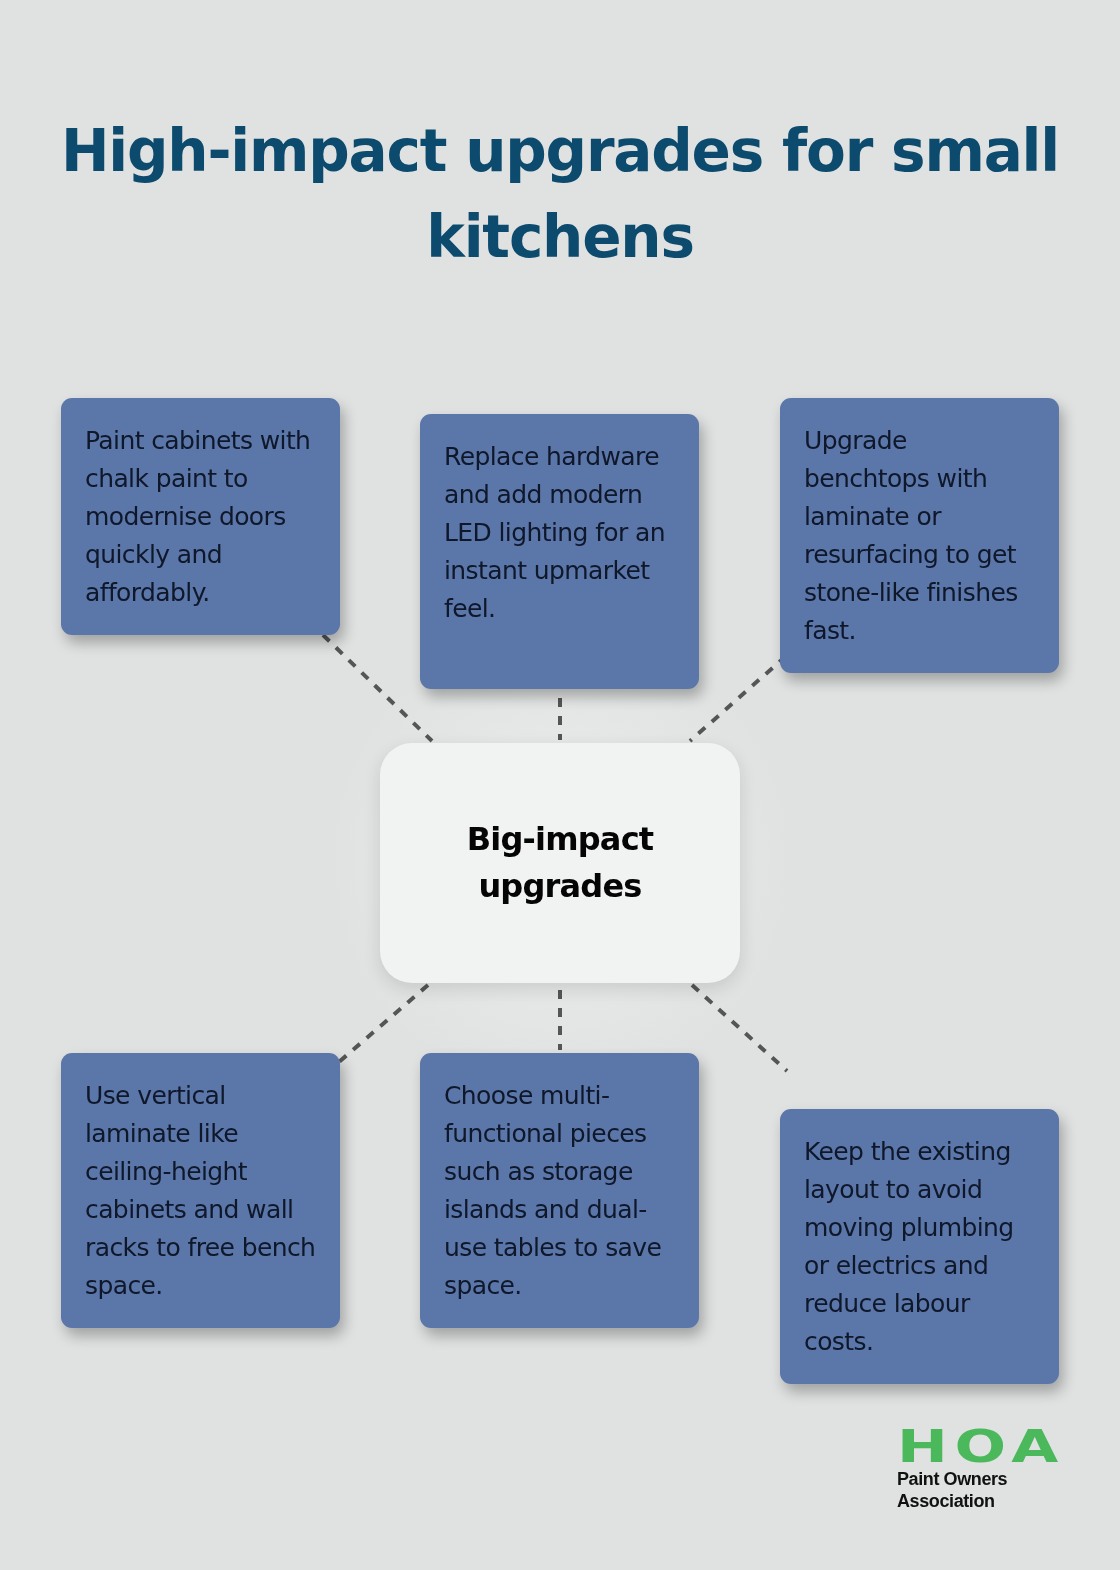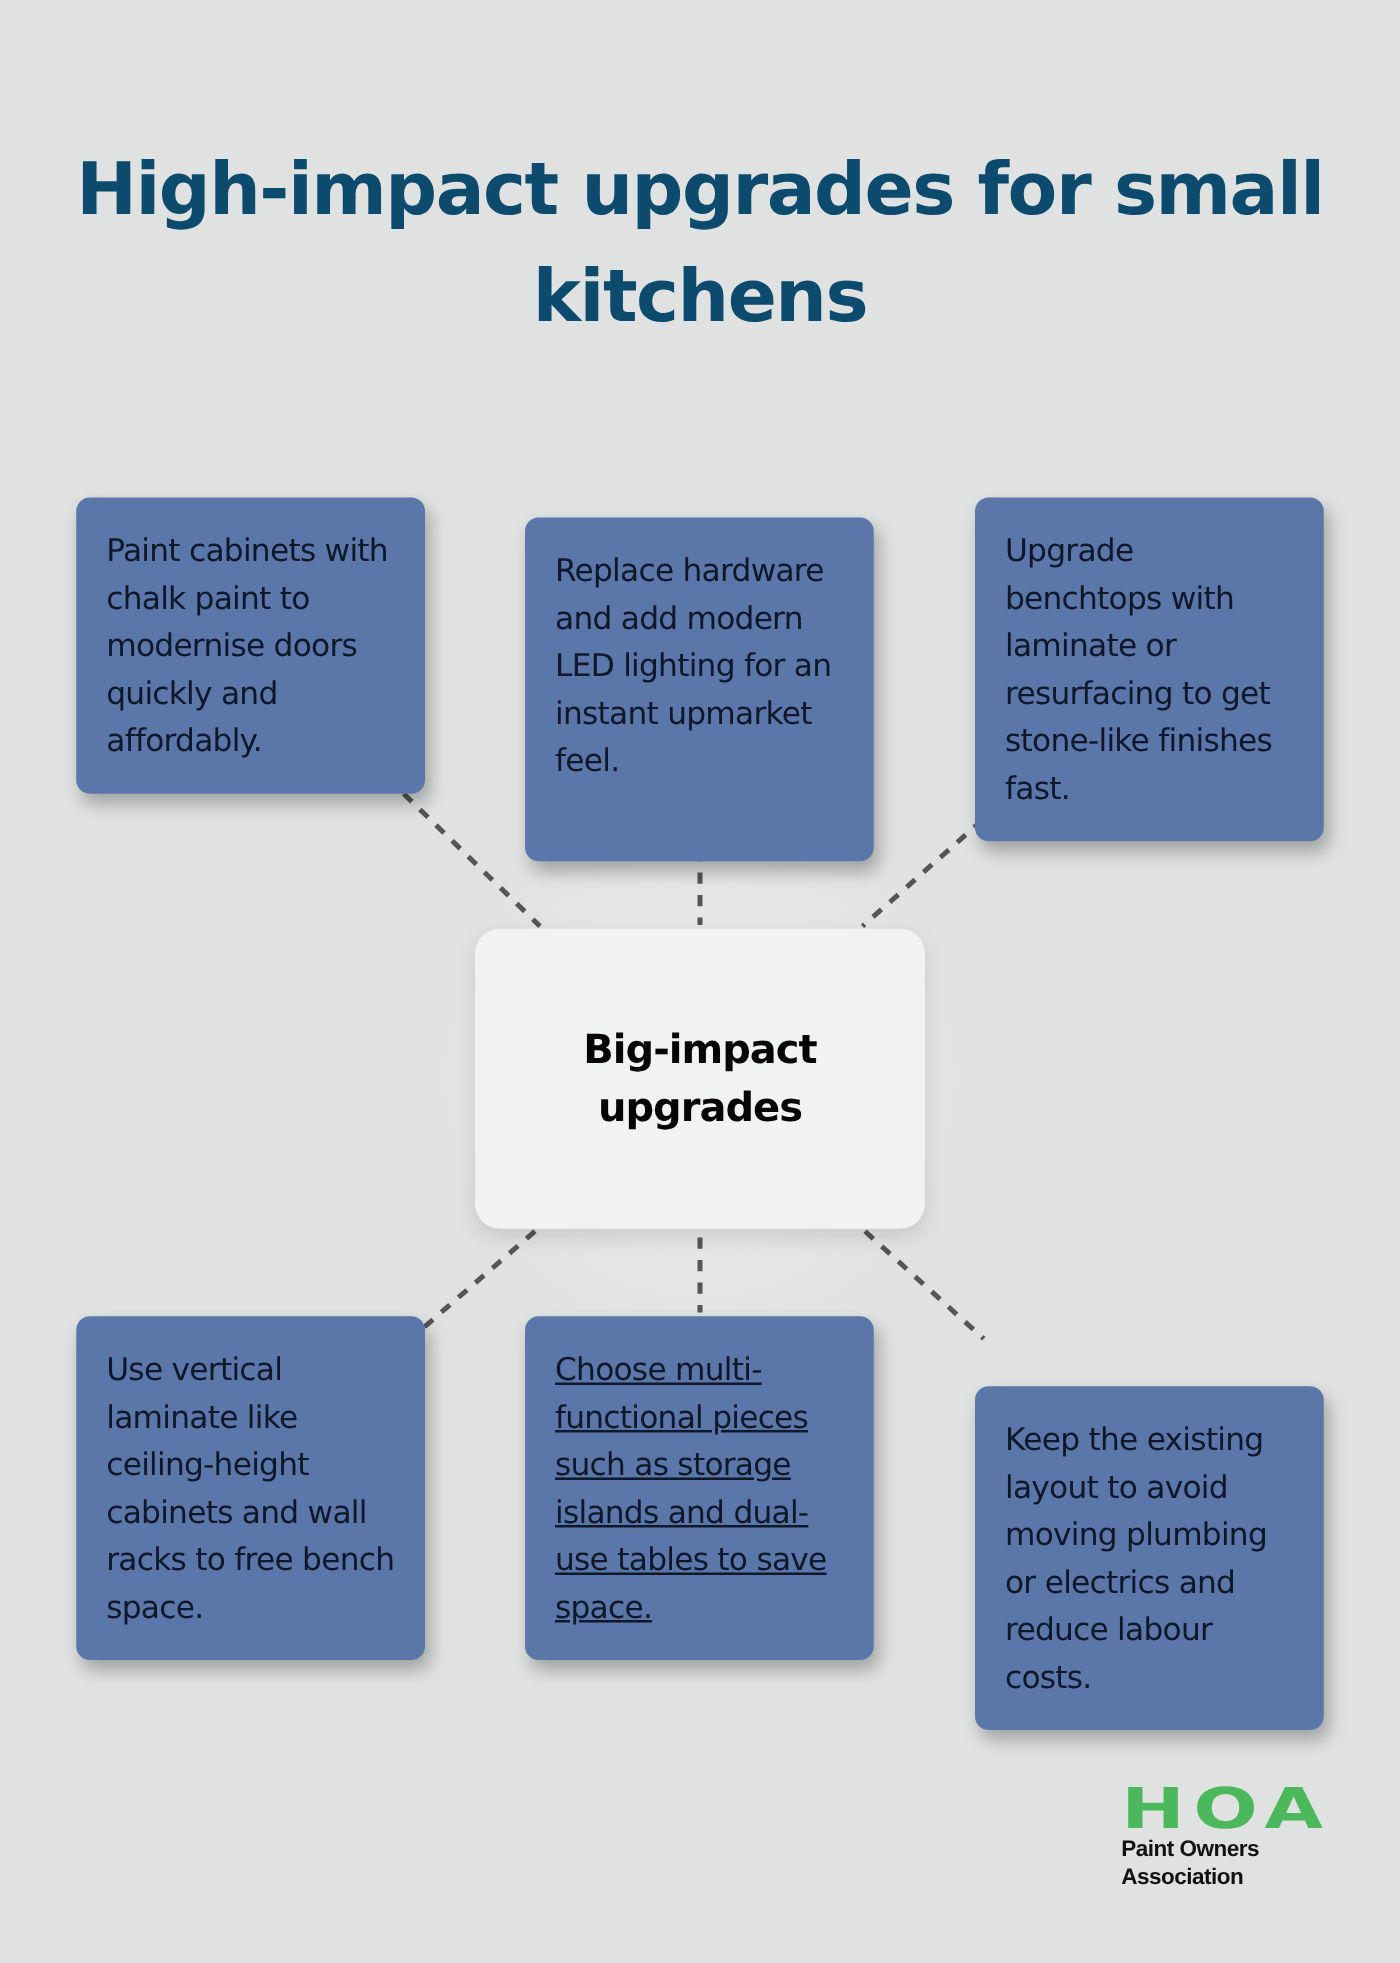--- a/index.html
+++ b/index.html
@@ -49,21 +49,21 @@
       font-size: 25px;
       line-height: 38px;
       letter-spacing: -0.6px;
     }
     .card p { margin: 0; }
     .center-card {
       position: absolute;
       left: 380px; top: 743px;
       width: 360px; height: 240px;
       background: #f1f3f2;
-      border-radius: 20px;
+      border-radius: 32px;
       box-shadow: 0 6px 18px rgba(0,0,0,0.12);
       display: flex;
       align-items: center;
       justify-content: center;
       text-align: center;
     }
     .center-card span {
       font-family: "DejaVu Sans", sans-serif;
       font-weight: bold;
       font-size: 32px;
@@ -127,21 +127,21 @@
   <p>Upgrade benchtops with laminate or resurfacing to get stone-like finishes fast.</p>
 </div>
 
 <div class="center-card">
   <span>Big-impact upgrades</span>
 </div>
 
 <div class="card" style="left:61px; top:1053px; height:275px;">
   <p>Use vertical laminate like ceiling-height cabinets and wall racks to free bench space.</p>
 </div>
-<div class="card" style="left:420px; top:1053px; height:275px;text-decoration:underline;">
+<div class="card" style="left:420px; top:1053px; height:275px;">
   <p>Choose multi-functional pieces such as storage islands and dual-use tables to save space.</p>
 </div>
 <div class="card" style="left:780px; top:1109px; height:275px;">
   <p>Keep the existing layout to avoid moving plumbing or electrics and reduce labour costs.</p>
 </div>
 
 <div class="logo">
   <span class="logo-mark">HOA</span>
   <span class="logo-sub">Paint Owners</span>
   <span class="logo-sub">Association</span>

